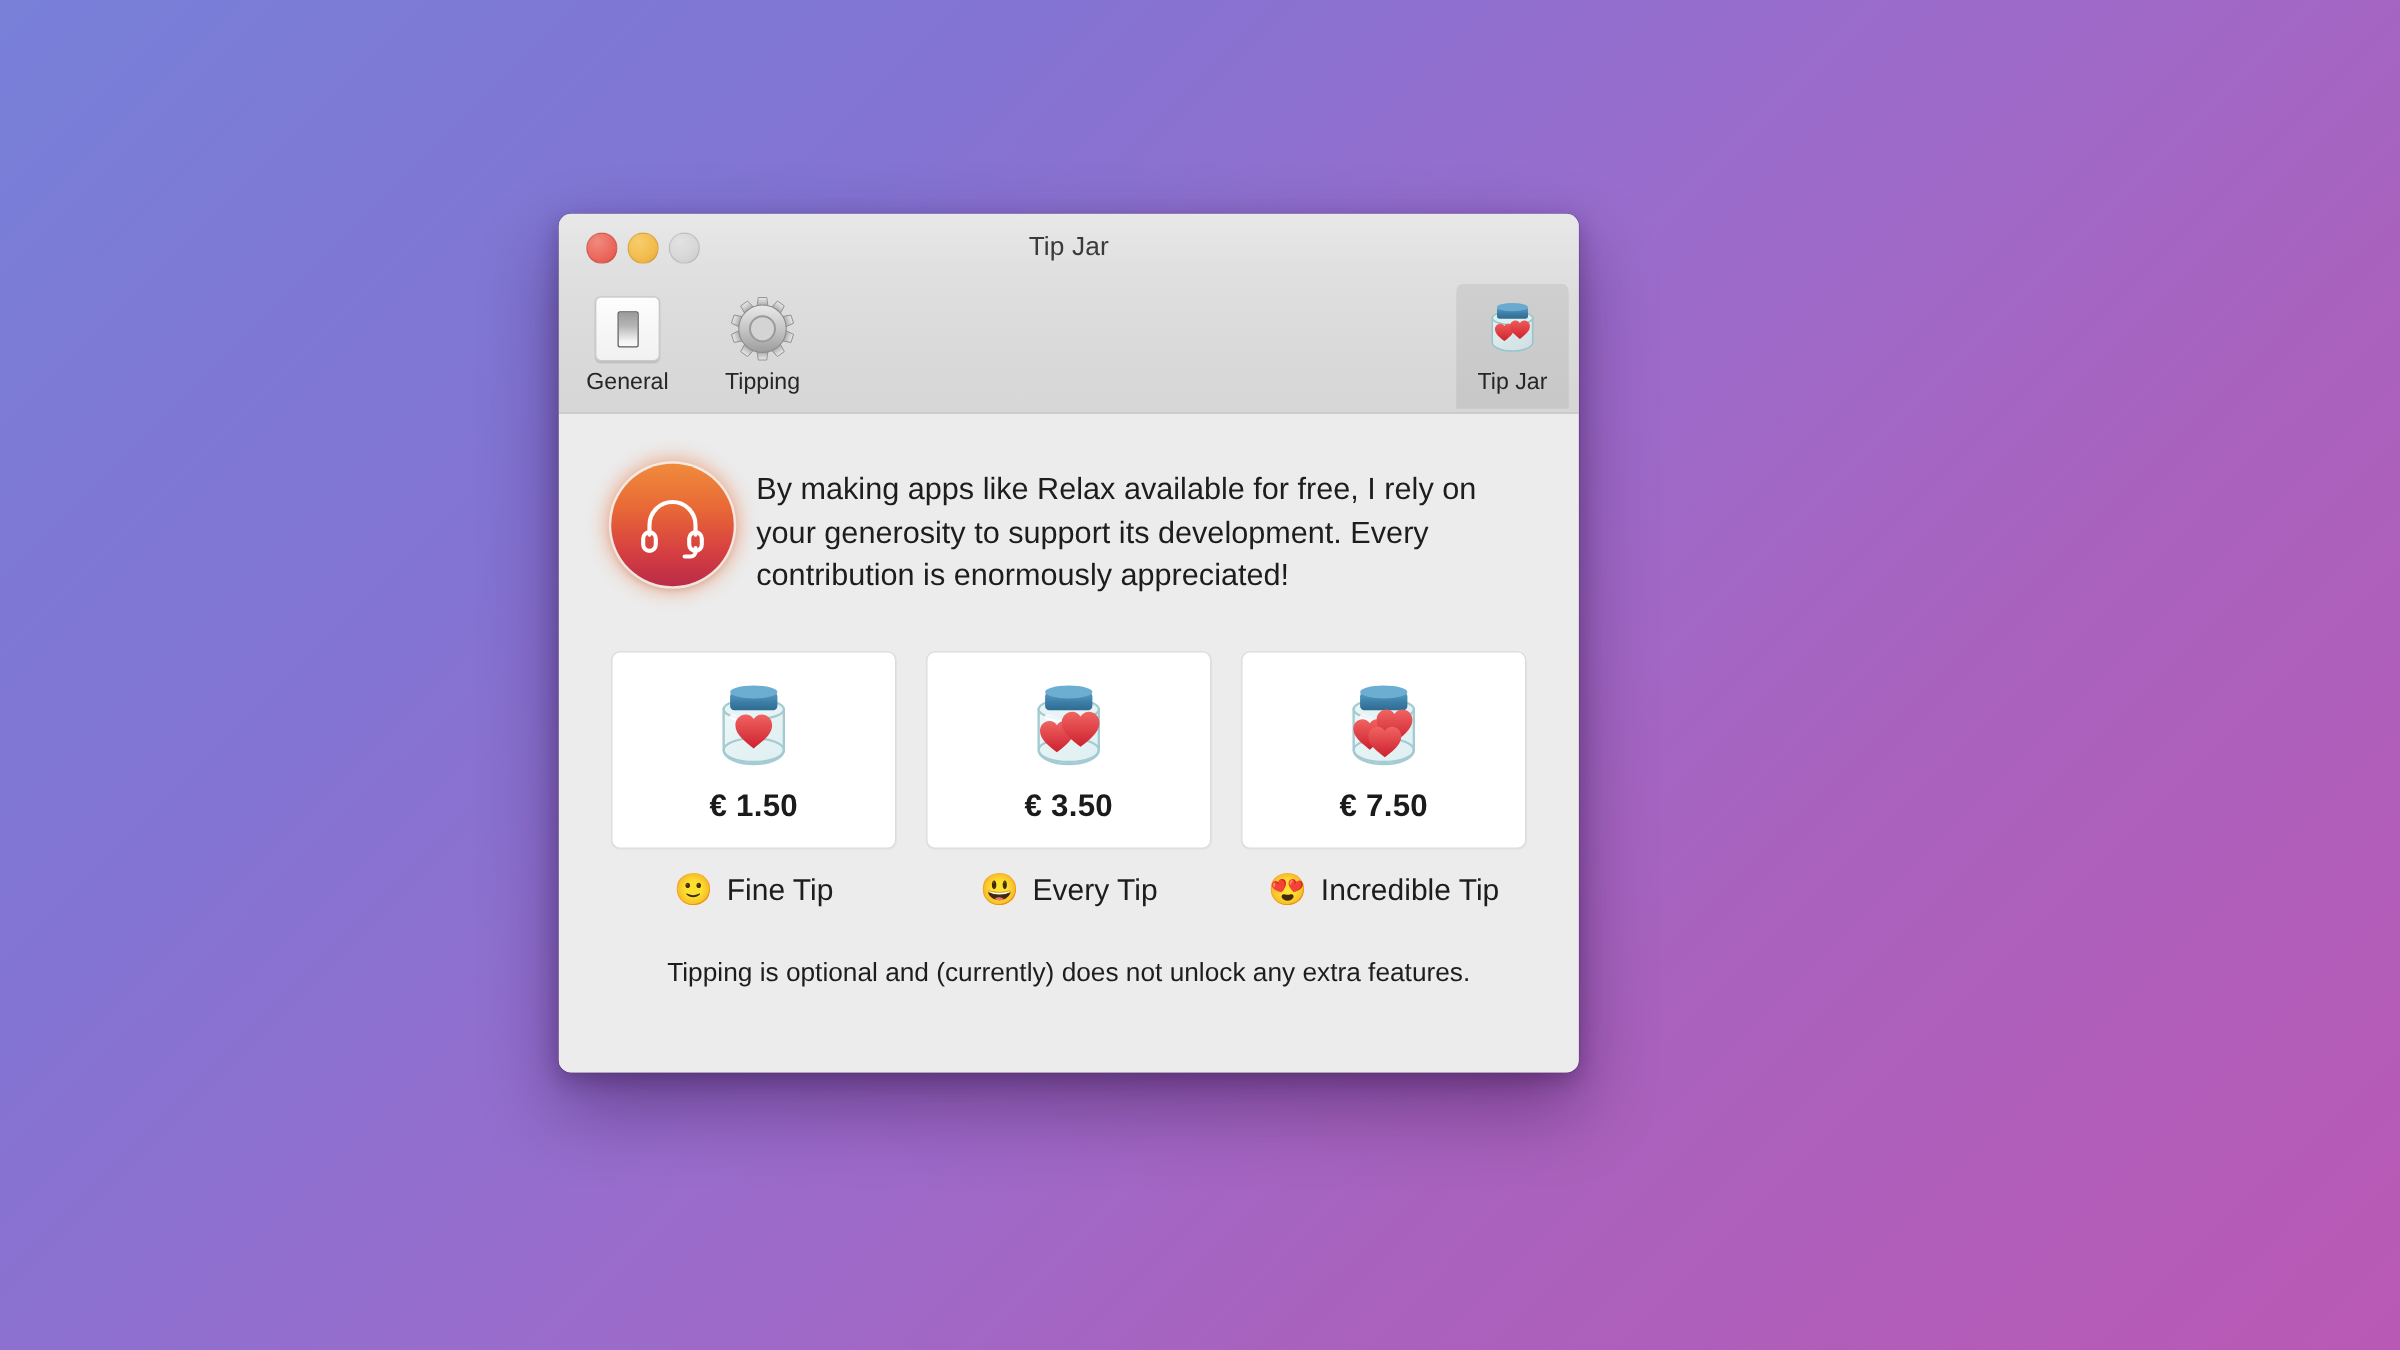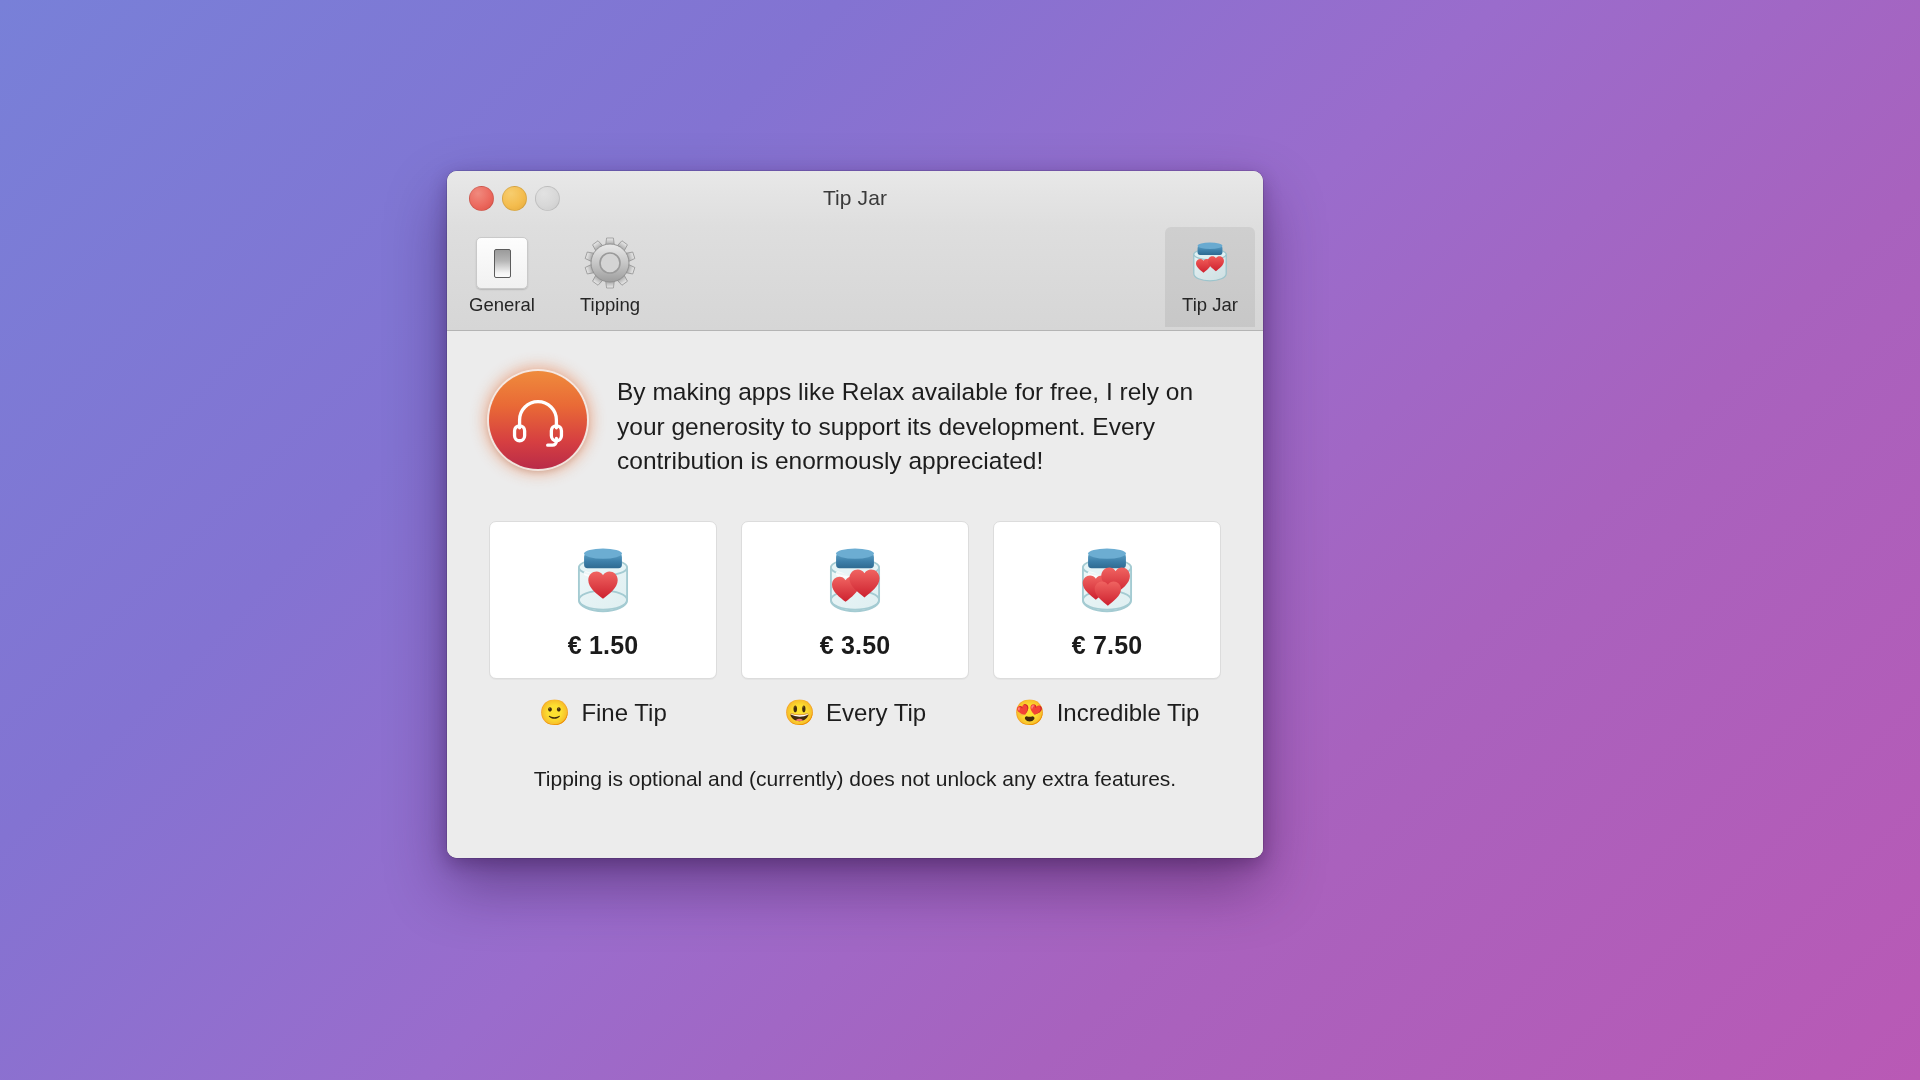--- a/index.html
+++ b/index.html
@@ -163,21 +163,21 @@
     flex: 1 1 auto;
     background: #ececec;
     padding: 0 42px;
     box-sizing: border-box;
     position: relative;
   }
 
   .intro {
     display: flex;
     align-items: flex-start;
-    gap: 30px;
+    gap: 18px;
     padding-top: 40px;
   }
   .app-icon {
     flex: 0 0 auto;
     width: 98px;
     height: 98px;
     border-radius: 50%;
     background: linear-gradient(to bottom, #ef8b3c 0%, #e96a36 35%, #d63f41 72%, #b92b48 100%);
     box-shadow:
       0 0 0 2px rgba(255,255,255,0.65),

